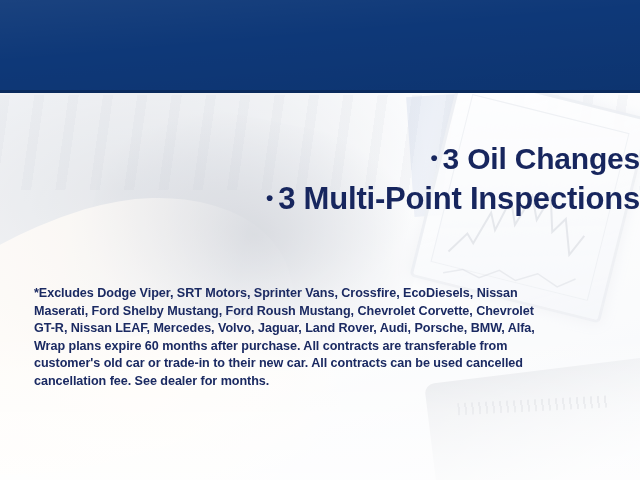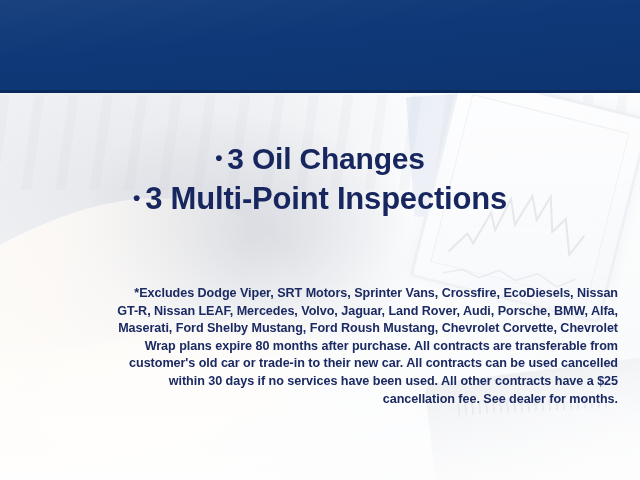--- a/index.html
+++ b/index.html
@@ -240,21 +240,21 @@
     margin-left: 1px;
   }
 
   
   .bullets {
     position: absolute;
     left: 0;
     top: 138px;
     width: 640px;
     z-index: 3;
-    text-align: center;
+    text-align: right;
     color: #17265e;
   }
 
   .bullet-line {
     font-size: 30px;
     font-weight: bold;
     line-height: 39px;
     letter-spacing: -0.2px;
     white-space: nowrap;
   }
@@ -265,25 +265,25 @@
     margin-right: 5px;
   }
 
   .bullet-line.big {
     font-size: 31px;
   }
 
   
   .disclaimer {
     position: absolute;
-    left: 46px;
+    left: 34px;
     top: 285px;
     width: 572px;
     z-index: 3;
-    text-align: right;
+    text-align: left;
     color: #1b2a62;
     font-size: 12.6px;
     font-weight: bold;
     line-height: 17.6px;
     letter-spacing: -0.05px;
   }
 </style>
 </head>
 <body>
 
@@ -334,21 +334,20 @@
 
 
     <div class="bullet-line big">
       <span class="dot">•</span><span>3 Multi-Point Inspections</span>
     </div>
 
   </div>
 
   <div class="disclaimer">
     <div>*Excludes Dodge Viper, SRT Motors, Sprinter Vans, Crossfire, EcoDiesels, Nissan</div>
+    <div>Maserati, Ford Shelby Mustang, Ford Roush Mustang, Chevrolet Corvette, Chevrolet</div>
     <div>GT-R, Nissan LEAF, Mercedes, Volvo, Jaguar, Land Rover, Audi, Porsche, BMW, Alfa,</div>
-    <div>Maserati, Ford Shelby Mustang, Ford Roush Mustang, Chevrolet Corvette, Chevrolet</div>
-    <div>Wrap plans expire 80 months after purchase. All contracts are transferable from</div>
+    <div>Wrap plans expire 60 months after purchase. All contracts are transferable from</div>
     <div>customer's old car or trade-in to their new car. All contracts can be used cancelled</div>
-    <div>within 30 days if no services have been used. All other contracts have a $25</div>
     <div>cancellation fee. See dealer for months.</div>
   </div>
 
 </div>
 
 </body></html>

